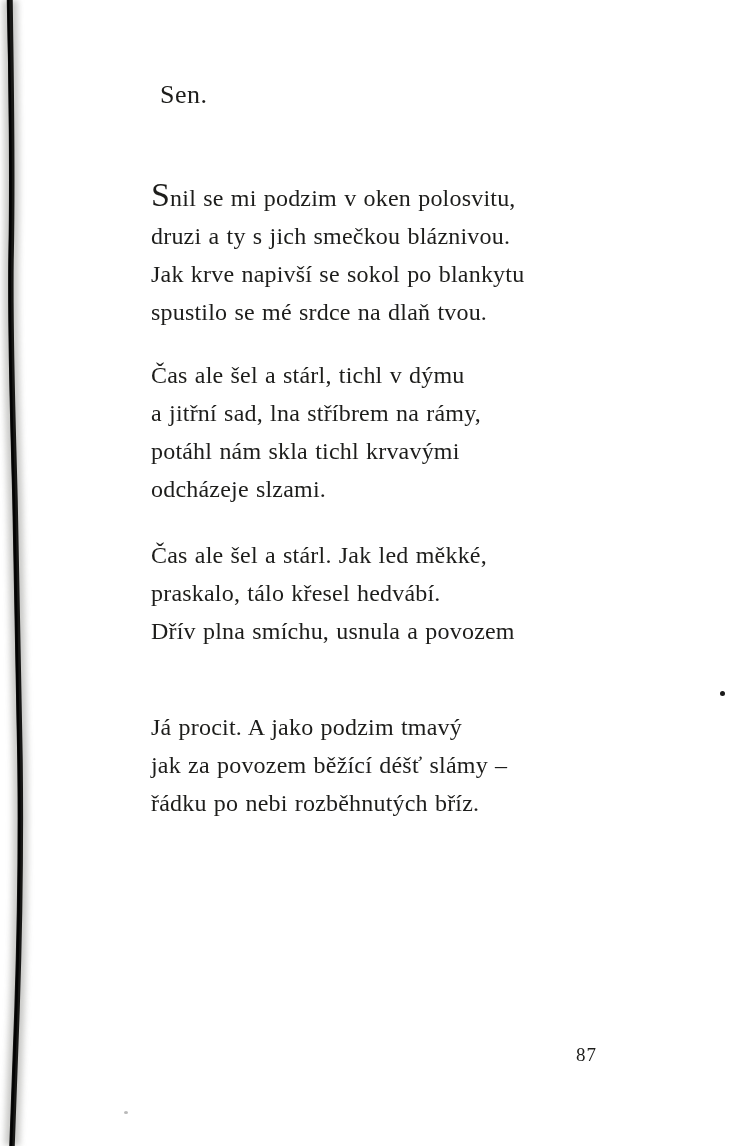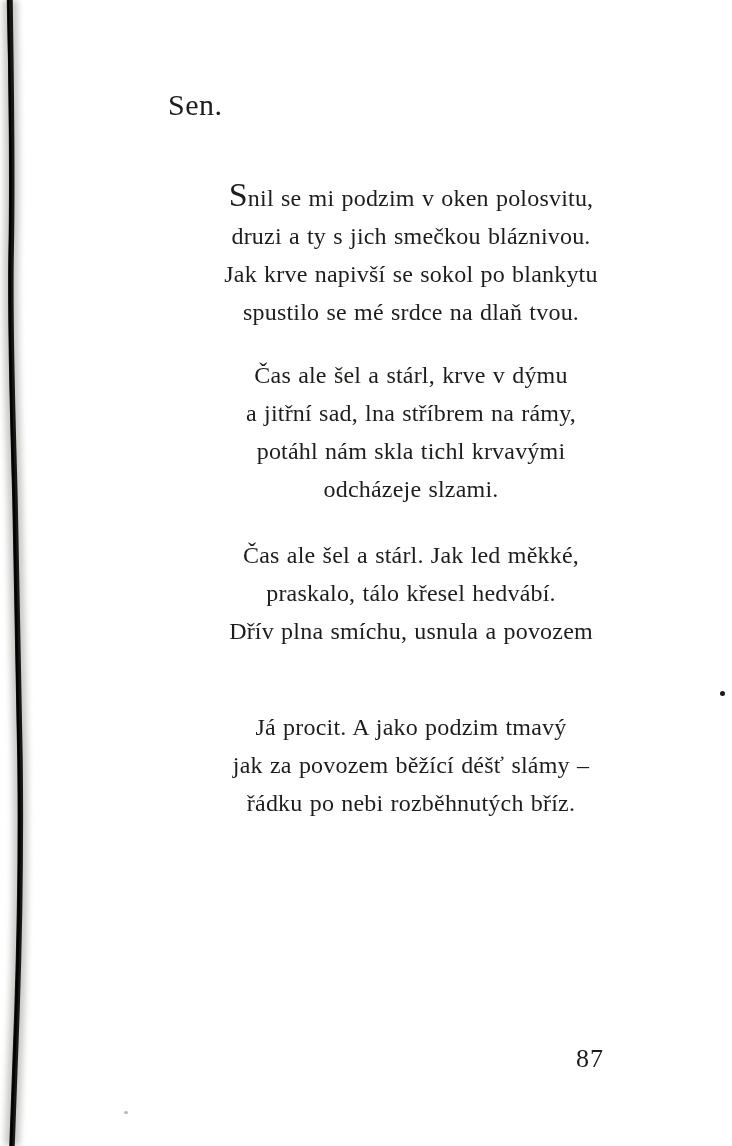--- a/index.html
+++ b/index.html
@@ -23,56 +23,55 @@
     top: 0;
     width: 46px;
     height: 1146px;
     pointer-events: none;
   }
 
   .poem-title {
     position: absolute;
     left: 152px;
     top: 72px;
-    font-size: 30px;
+    font-size: 26px;
     font-weight: normal;
-    margin: 16px;
+    margin: 8px;
     letter-spacing: 0.5px;
     text-align: right;
   }
 
   .stanza {
     position: absolute;
     left: 151px;
     width: 520px;
   }
   .stanza p {
     margin: 0;
     font-size: 24px;
     line-height: 38px;
     letter-spacing: 0.2px;
     word-spacing: 1px;
     white-space: nowrap;
-    text-align: center;
   }
   .stanza-1 { top: 176px; }
   .stanza-2 { top: 356px; }
   .stanza-3 { top: 536px; }
   .stanza-4 { top: 708px; }
 
   
   p.lead-line::first-letter {
     font-size: 34px;
   }
 
   .page-number {
     position: absolute;
     left: 576px;
     top: 1044px;
-    font-size: 26px;
+    font-size: 19px;
     letter-spacing: 1px;
     text-align: right;
   }
 
   .speck {
     position: absolute;
     border-radius: 50%;
   }
   .speck-ink {
     left: 720px;
@@ -116,21 +115,21 @@
 <h1 class="poem-title">Sen.</h1>
 
 <div class="stanza stanza-1">
   <p class="lead-line">Snil se mi podzim v oken polosvitu,</p>
   <p>druzi a ty s jich smečkou bláznivou.</p>
   <p>Jak krve napivší se sokol po blankytu</p>
   <p>spustilo se mé srdce na dlaň tvou.</p>
 </div>
 
 <div class="stanza stanza-2">
-  <p>Čas ale šel a stárl, krve v dýmu</p>
+  <p>Čas ale šel a stárl, tichl v dýmu</p>
   <p>a jitřní sad, lna stříbrem na rámy,</p>
   <p>potáhl nám skla tichl krvavými</p>
   <p>odcházeje slzami.</p>
 </div>
 
 <div class="stanza stanza-3">
   <p>Čas ale šel a stárl. Jak led měkké,</p>
   <p>praskalo, tálo křesel hedvábí.</p>
   <p>Dřív plna smíchu, usnula a povozem</p>
 </div>

